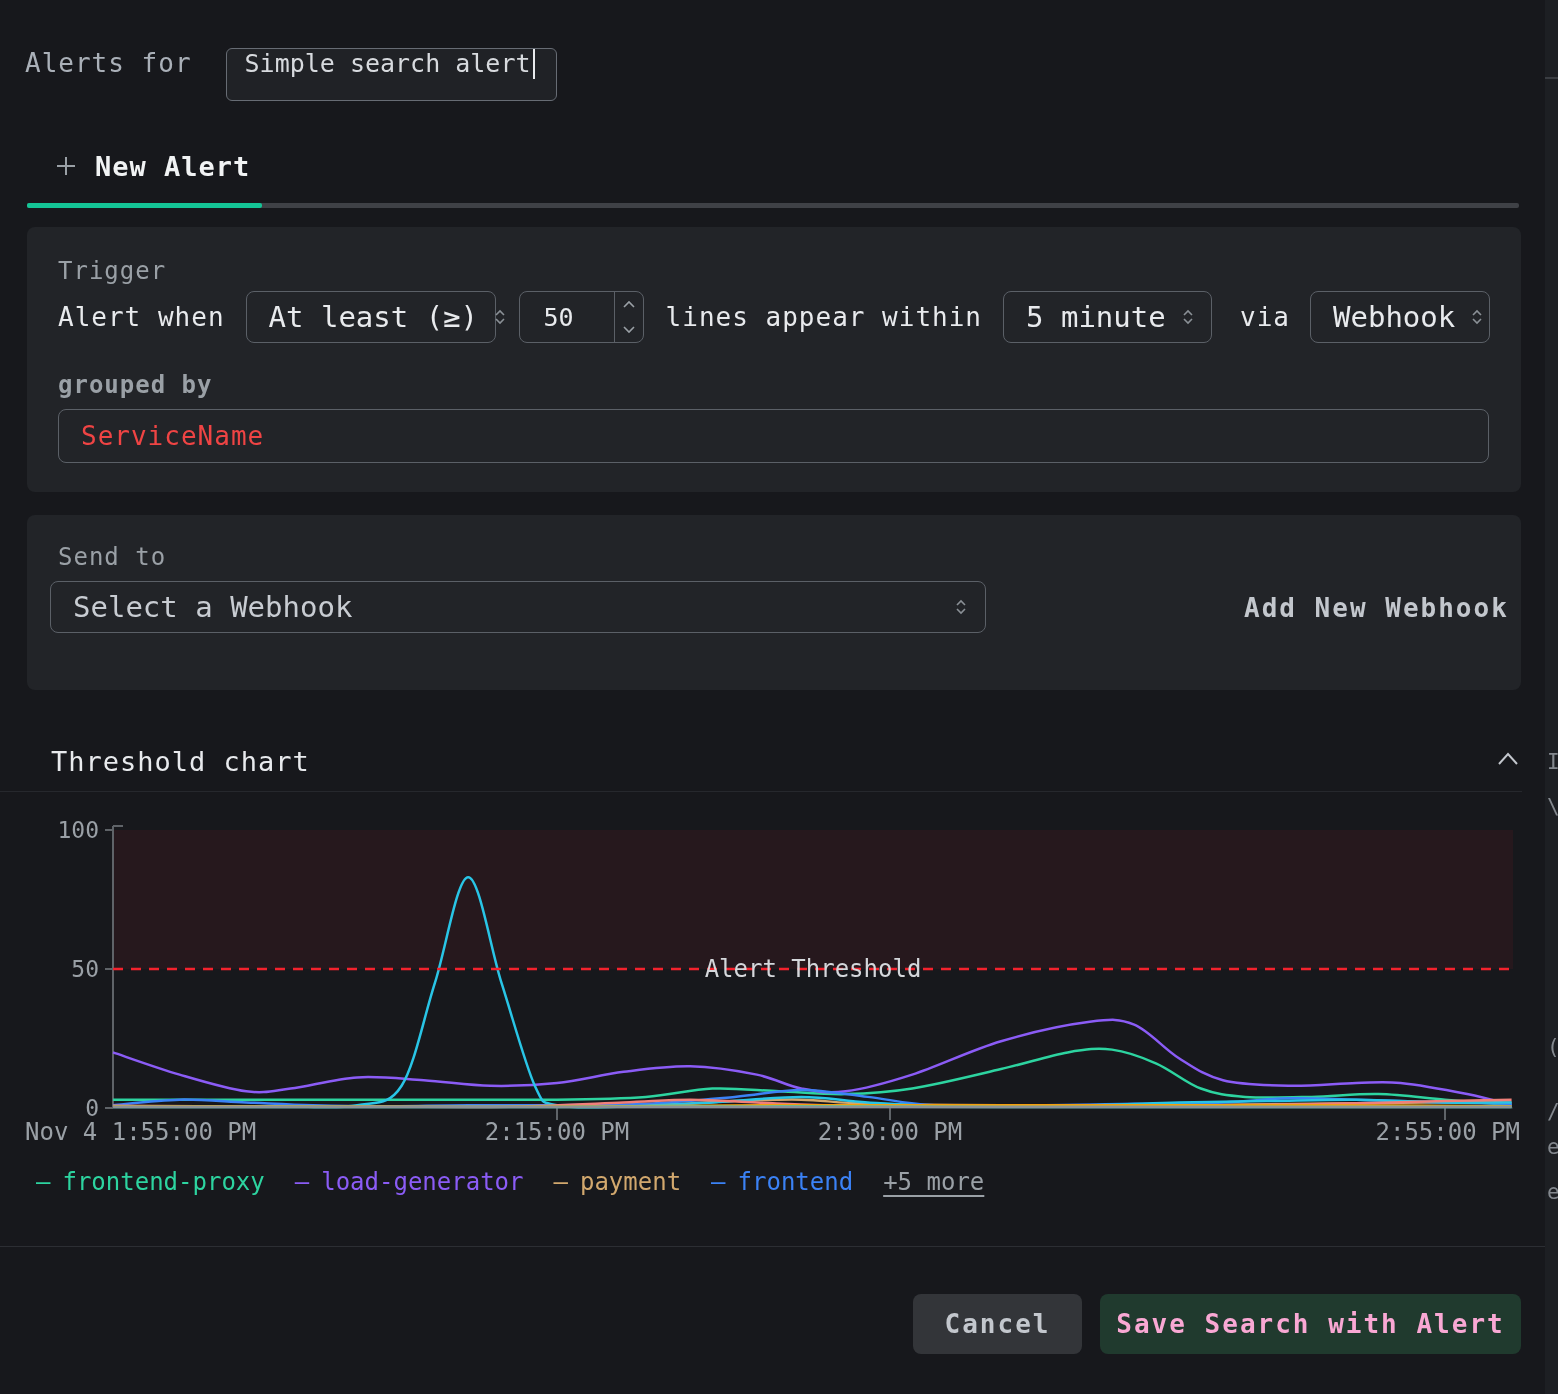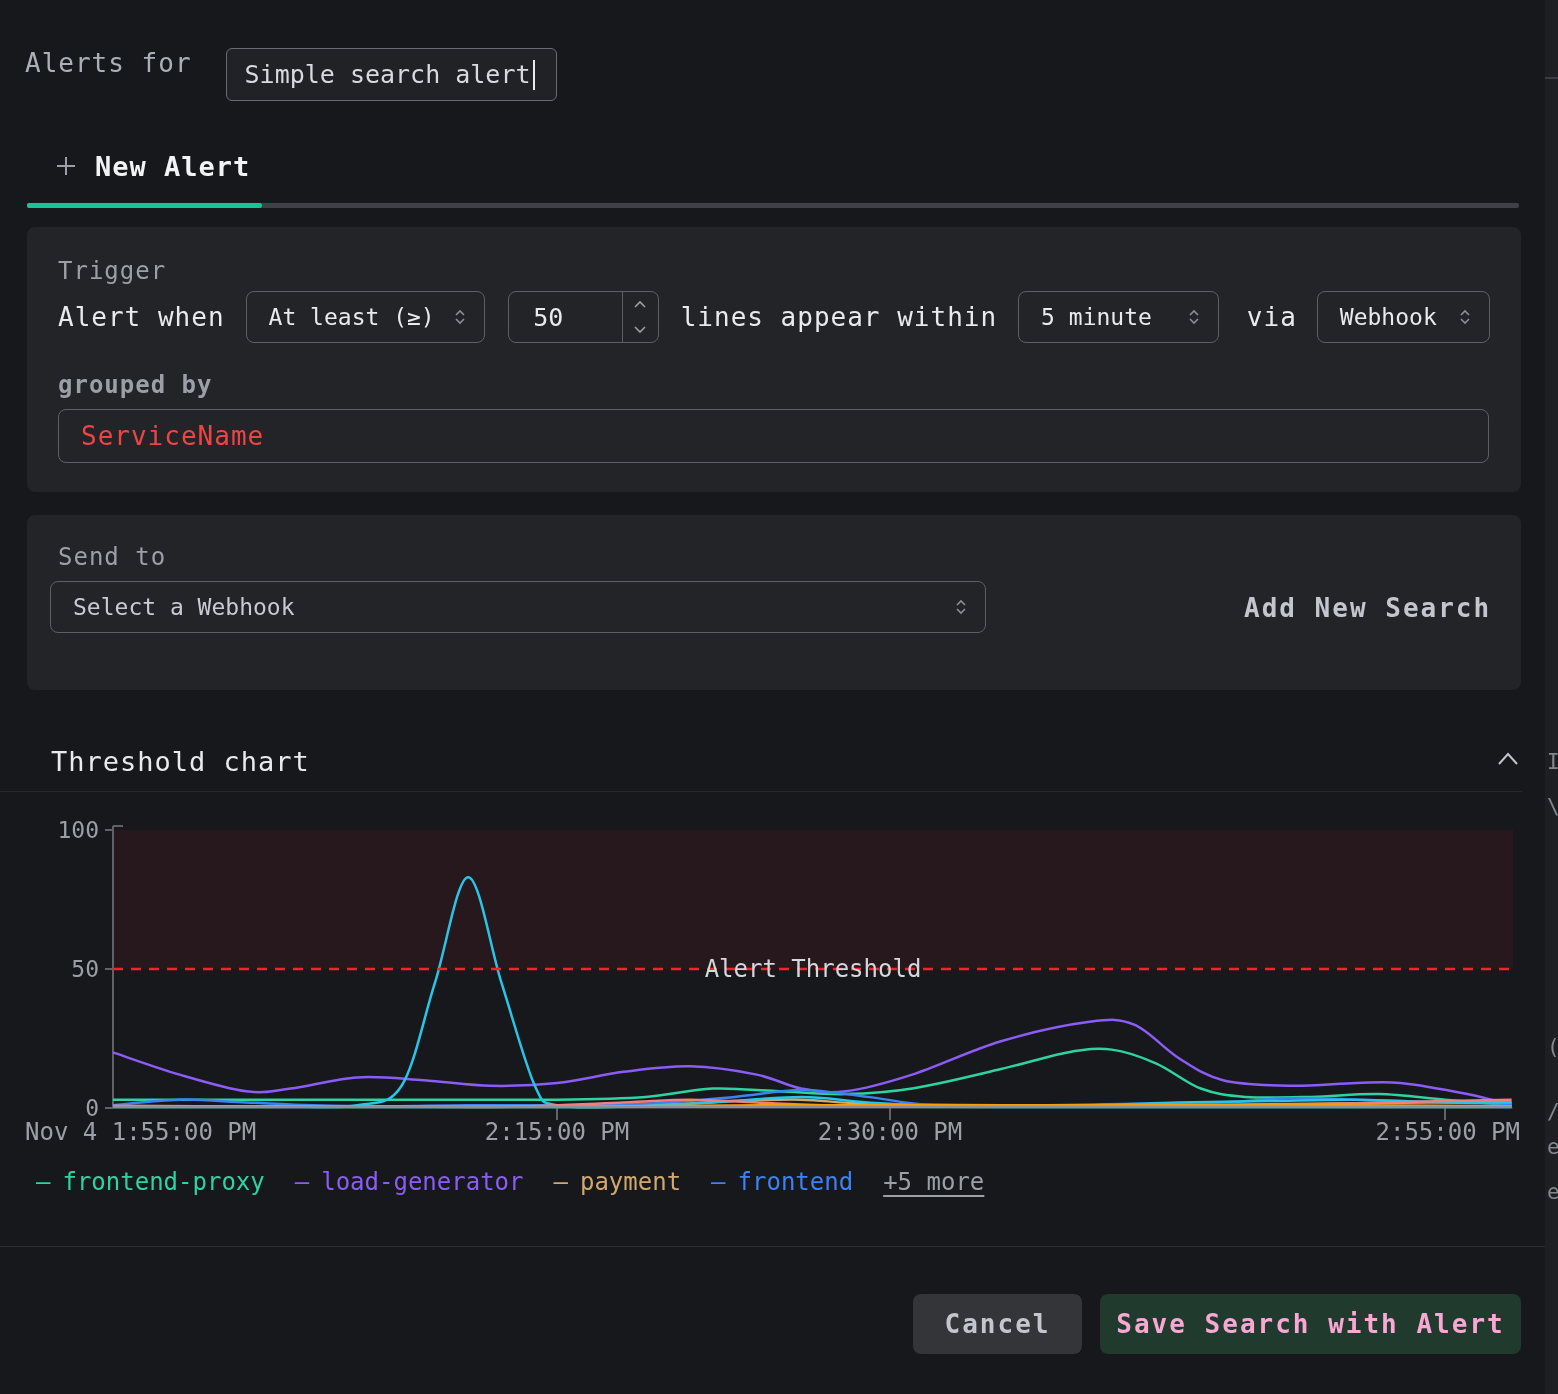--- a/index.html
+++ b/index.html
@@ -5,21 +5,21 @@
   * { box-sizing: border-box; margin: 0; padding: 0; }
   html,body { background:#101114; }
   body { width:1558px; height:1394px; position:relative; overflow:hidden;
          font-family:"DejaVu Sans Mono","Liberation Mono",monospace; }
   .page { position:absolute; inset:0; background:#17181c; }
 
   
   .name-row { position:absolute; left:25px; top:36px; height:53px; display:flex; align-items:center; }
   .name-label { color:#aab0b8; font-size:26px; letter-spacing:1px; }
   .name-input { margin-left:34px; width:331px; height:53px; background:#202226;
-                border:1.5px solid #676c74; border-radius:6px; display:flex; align-items:center;
+                border:1.5px solid #676c74; border-radius:6px; display:flex; align-items:flex-start;
                 padding:0 18px;margin-top:24px; }
   .name-input .val { color:#d7dade; font-size:25px; white-space:nowrap; }
   .caret { display:inline-block; width:2px; height:30px; background:#e8eaed; margin-left:2px; }
 
   
   .tab-row { position:absolute; left:27px; top:146px; width:1492px; }
   .tab { display:flex; align-items:center; gap:18px; padding-left:28px; height:40px; }
   .tab .plus { width:22px; height:22px; }
   .tab .tab-label { color:#f1f3f4; font-size:27px; font-weight:600; letter-spacing:1px; }
   .tab-underline-track { position:absolute; left:0; top:57px; width:1492px; height:5px; background:#3f4146; border-radius:2px; }
@@ -29,21 +29,21 @@
   .panel { position:absolute; left:27px; width:1494px; background:#222428; border-radius:8px; }
   .panel.trigger { top:227px; height:265px; }
   .panel.sendto  { top:515px; height:175px; }
   .sec-label { color:#9aa0a6; font-size:24px; letter-spacing:1px; }
   .lbl-trigger   { position:absolute; left:31px; top:30px; }
   .trigger-row { position:absolute; left:31px; top:64px; right:31px; height:52px;
                  display:flex; align-items:center; }
   .inline-lbl { color:#e8eaed; font-size:26px; letter-spacing:1px; white-space:nowrap; }
   .selectbox { height:52px; border:1.5px solid #5b6067; border-radius:8px; background:#222428;
                display:flex; align-items:center; justify-content:space-between; padding:0 16px 0 22px; }
-  .selectbox .val { color:#e8eaed; font-size:23px; white-space:nowrap; }
+  .selectbox .val { color:#e8eaed; font-size:29px; white-space:nowrap; }
   .updown { width:16px; height:18px; margin-left:14px; flex:none; }
   .numbox { height:52px; border:1.5px solid #5b6067; border-radius:8px; background:#222428;
             display:flex; align-items:stretch; overflow:hidden; }
   .numbox .val { color:#e8eaed; font-size:25px; display:flex; align-items:center; padding:0 0 0 24px; width:118px; }
   .spin { width:38px; border-left:1.5px solid #5b6067; display:flex; flex-direction:column; }
   .spin > div { flex:1; display:flex; align-items:center; justify-content:center; }
   .spin svg { width:14px; height:9px; }
 
   .lbl-grouped { position:absolute; left:31px; top:144px;font-weight:bold; }
   .grouped-input { position:absolute; left:31px; top:182px; width:1431px; height:54px;
@@ -159,21 +159,21 @@
   </div>
 
   <div class="panel sendto">
     <span class="sec-label lbl-sendto">Send to</span>
     <div class="selectbox webhook-select">
       <span class="val">Select a Webhook</span>
       <svg class="updown" viewBox="0 0 16 18">
         <path d="M4 7 L8 3 L12 7 M4 11 L8 15 L12 11" stroke="#8a9096" stroke-width="1.6" fill="none"></path>
       </svg>
     </div>
-    <span class="add-webhook">Add New Search</span>
+    <span class="add-webhook">Add New Webhook</span>
   </div>
 
   <div class="th-header">
     <span class="th-title">Threshold chart</span>
     <svg class="th-collapse" viewBox="0 0 24 18">
       <path d="M3 14 L12 4 L21 14" stroke="#c3c7cd" stroke-width="2" fill="none"></path>
     </svg>
     <div class="th-divider"></div>
   </div>
 

